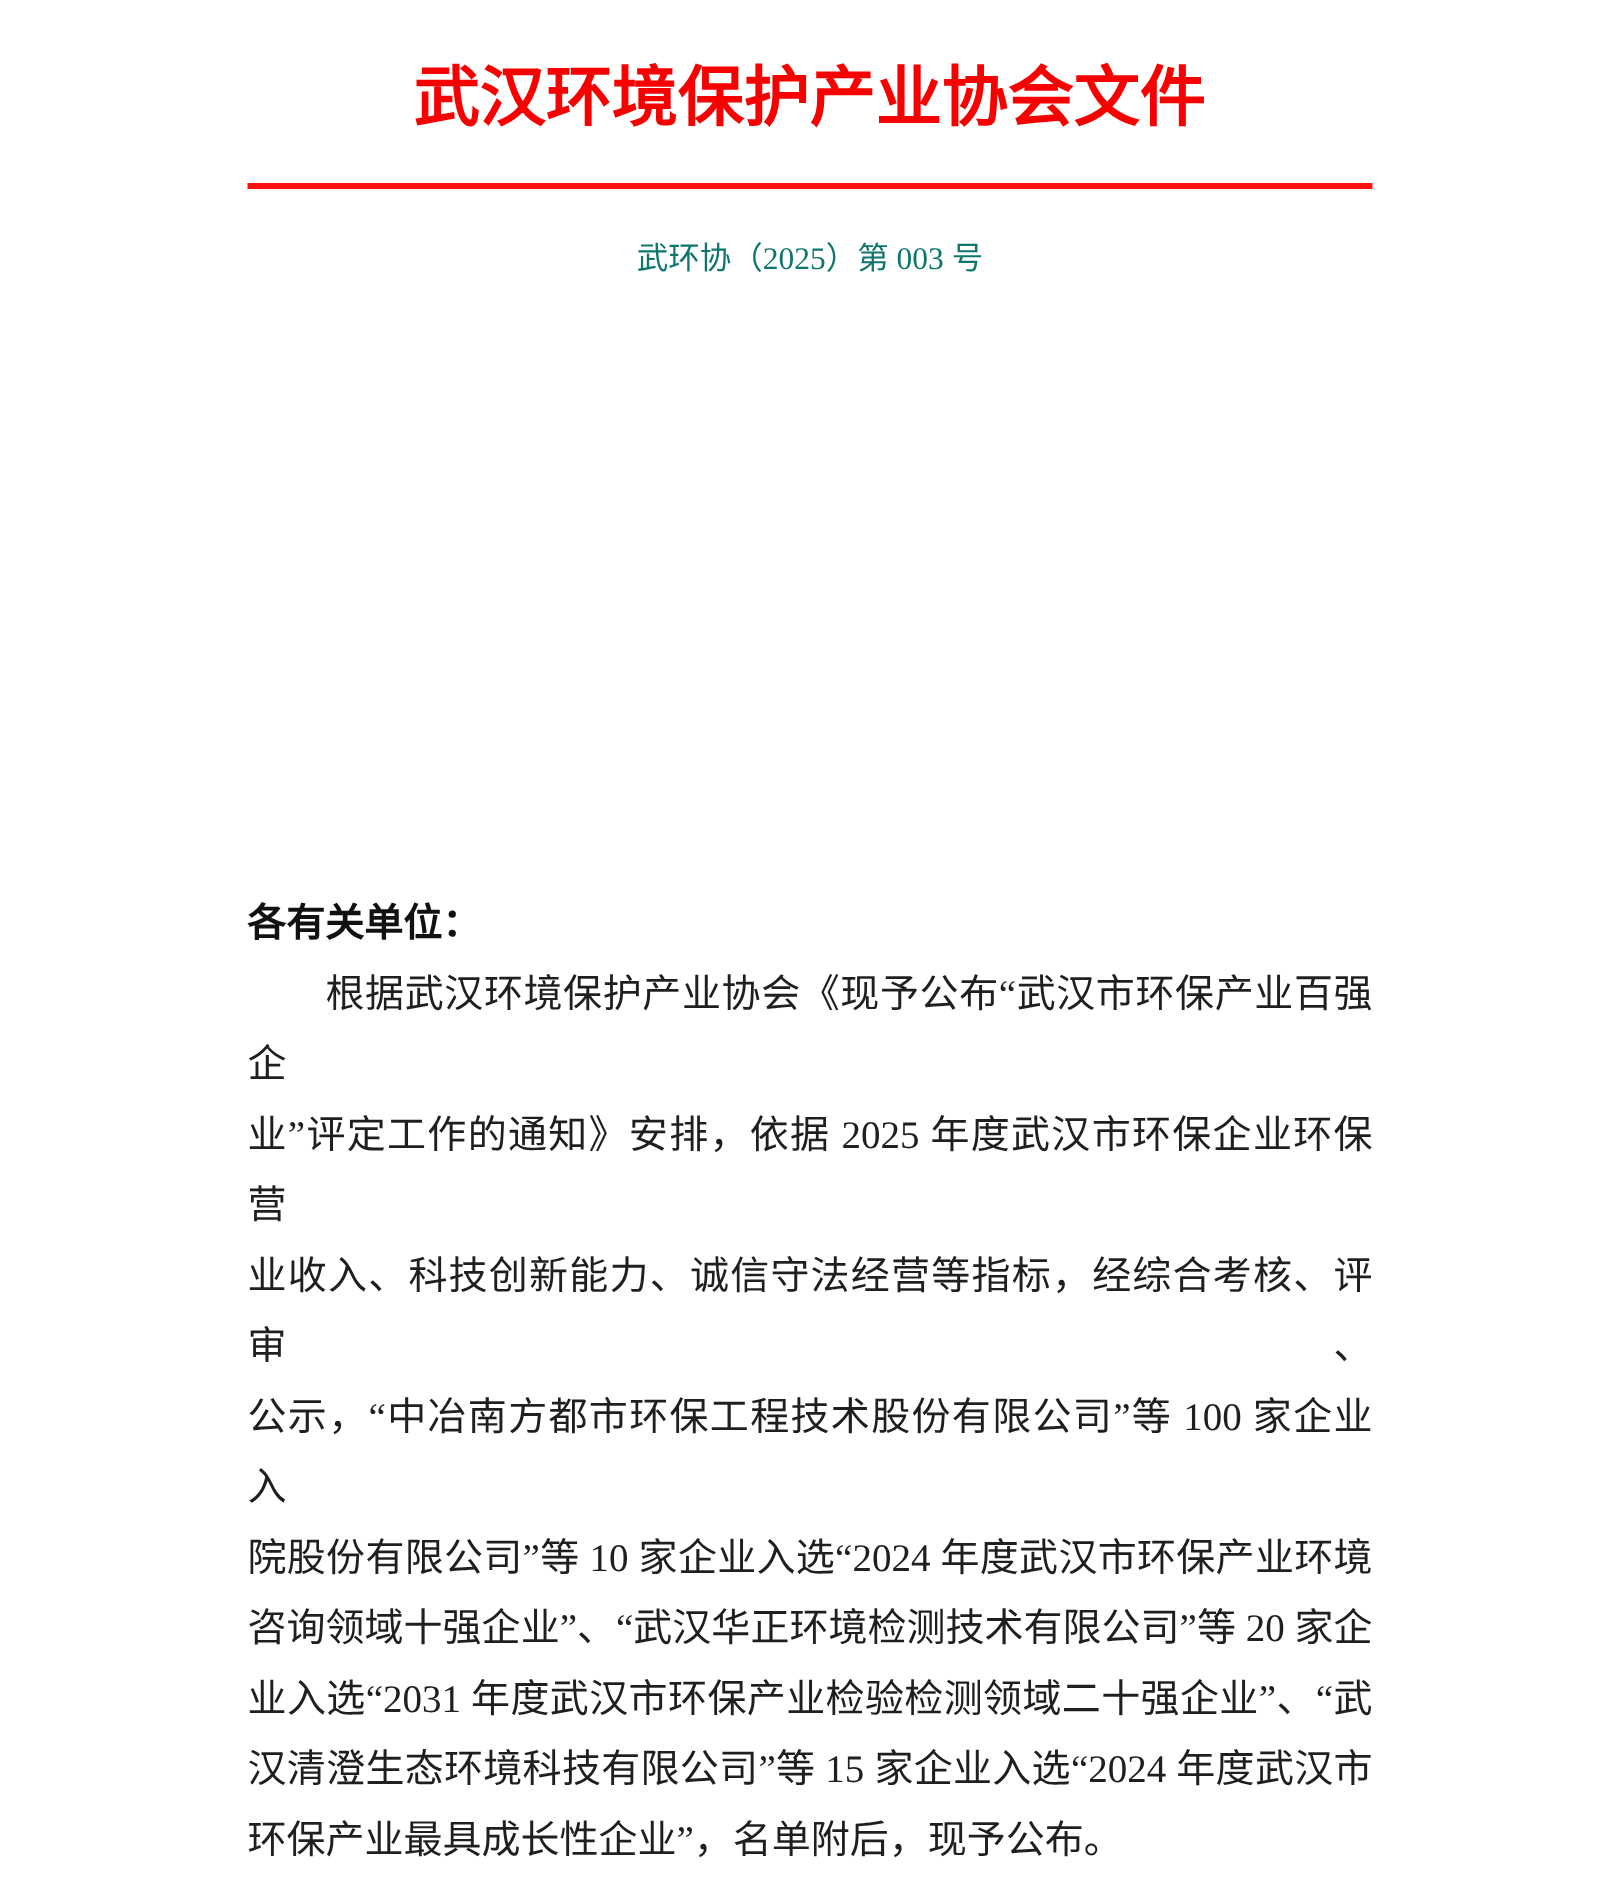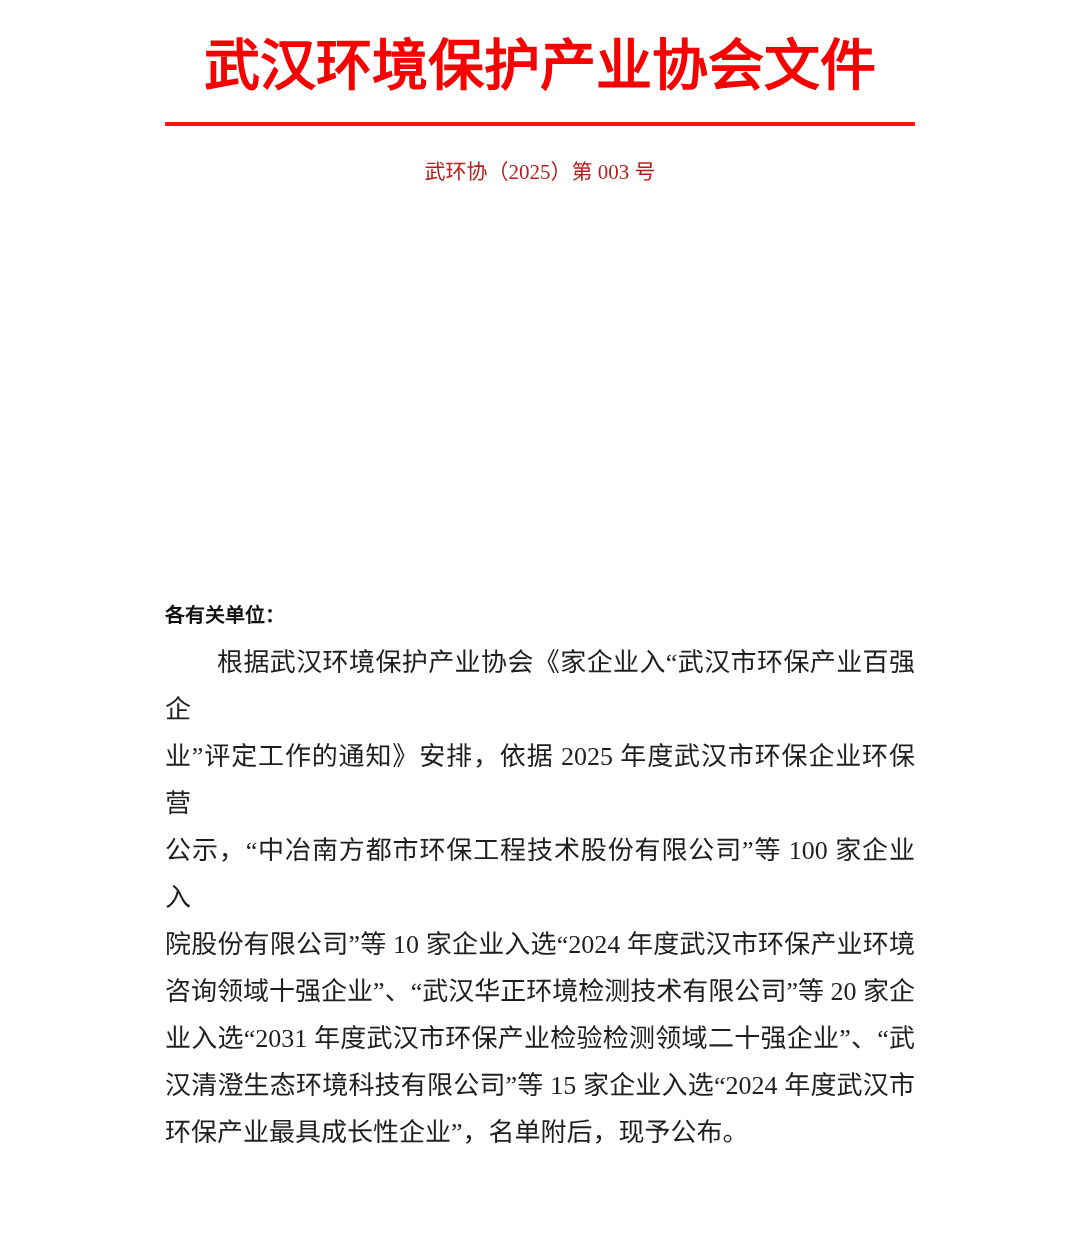--- a/index.html
+++ b/index.html
@@ -23,21 +23,21 @@
 
   
   .banner {
     position: absolute;
     top: 30px;
     left: 165px;
     width: 750px;
     text-align: center;
     font-family: "Liberation Sans", "DejaVu Sans", sans-serif;
     font-weight: 900;
-    font-size: 56px;
+    font-size: 44px;
     line-height: 72px;
     color: var(--banner-red, #f70000);
     letter-spacing: 0px;
     white-space: nowrap;
   }
 
   
   .divider {
     position: absolute;
     top: 122px;
@@ -49,21 +49,21 @@
 
   
   .doc-number {
     position: absolute;
     top: 157px;
     left: 165px;
     width: 750px;
     text-align: center;
     font-size: 21px;
     line-height: 30px;
-    color: #b91c1c;
+    color: #0f766e;
     font-family: Liberation Serif, serif;
   }
 
   
   .doc-title {
     position: absolute;
     top: 246px;
     left: 138px;
     width: 804px;
     text-align: center;
@@ -81,21 +81,21 @@
     position: absolute;
     top: 592px;
     left: 165px;
     width: 750px;
     font-size: 26px;
     line-height: 47px;
   }
   .salutation {
     font-family: "Liberation Sans", "DejaVu Sans", sans-serif;
     font-weight: bold;
-    font-size: 20px;
+    font-size: 26px;
     color: #111111;
   }
   .body-line {
     text-align: justify;
     text-align-last: justify;
     word-break: break-all;
   }
   .body-line.end-line {
     text-align-last: left;
   }
@@ -111,22 +111,23 @@
   <div class="banner">武汉环境保护产业协会文件</div>
 
   <div class="divider"></div>
 
   <div class="doc-number">武环协（2025）第 003 号</div>
 
 
   <div class="body-block">
     <div class="salutation">各有关单位：</div>
 
-    <div class="body-line indent">根据武汉环境保护产业协会《家企业入“武汉市环保产业百强企</div>
+    <div class="body-line indent">根据武汉环境保护产业协会《现予公布“武汉市环保产业百强企</div>
     <div class="body-line">业”评定工作的通知》安排，依据 2025 年度武汉市环保企业环保营</div>
+    <div class="body-line">业收入、科技创新能力、诚信守法经营等指标，经综合考核、评审、</div>
     <div class="body-line">公示，“中冶南方都市环保工程技术股份有限公司”等 100 家企业入</div>
     <div class="body-line">院股份有限公司”等 10 家企业入选“2024 年度武汉市环保产业环境</div>
     <div class="body-line">咨询领域十强企业”、“武汉华正环境检测技术有限公司”等 20 家企</div>
     <div class="body-line">业入选“2031 年度武汉市环保产业检验检测领域二十强企业”、“武</div>
     <div class="body-line">汉清澄生态环境科技有限公司”等 15 家企业入选“2024 年度武汉市</div>
     <div class="body-line end-line">环保产业最具成长性企业”，名单附后，现予公布。</div>
 
   </div>
 
 </div>

